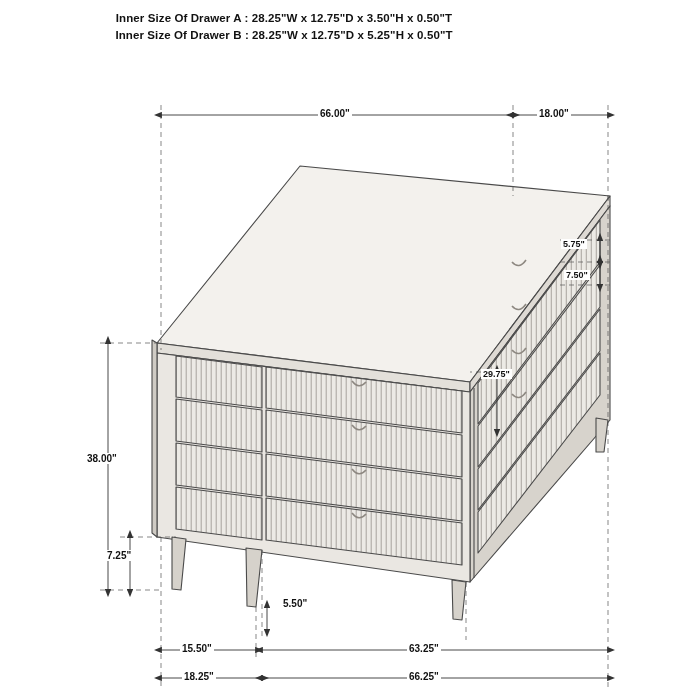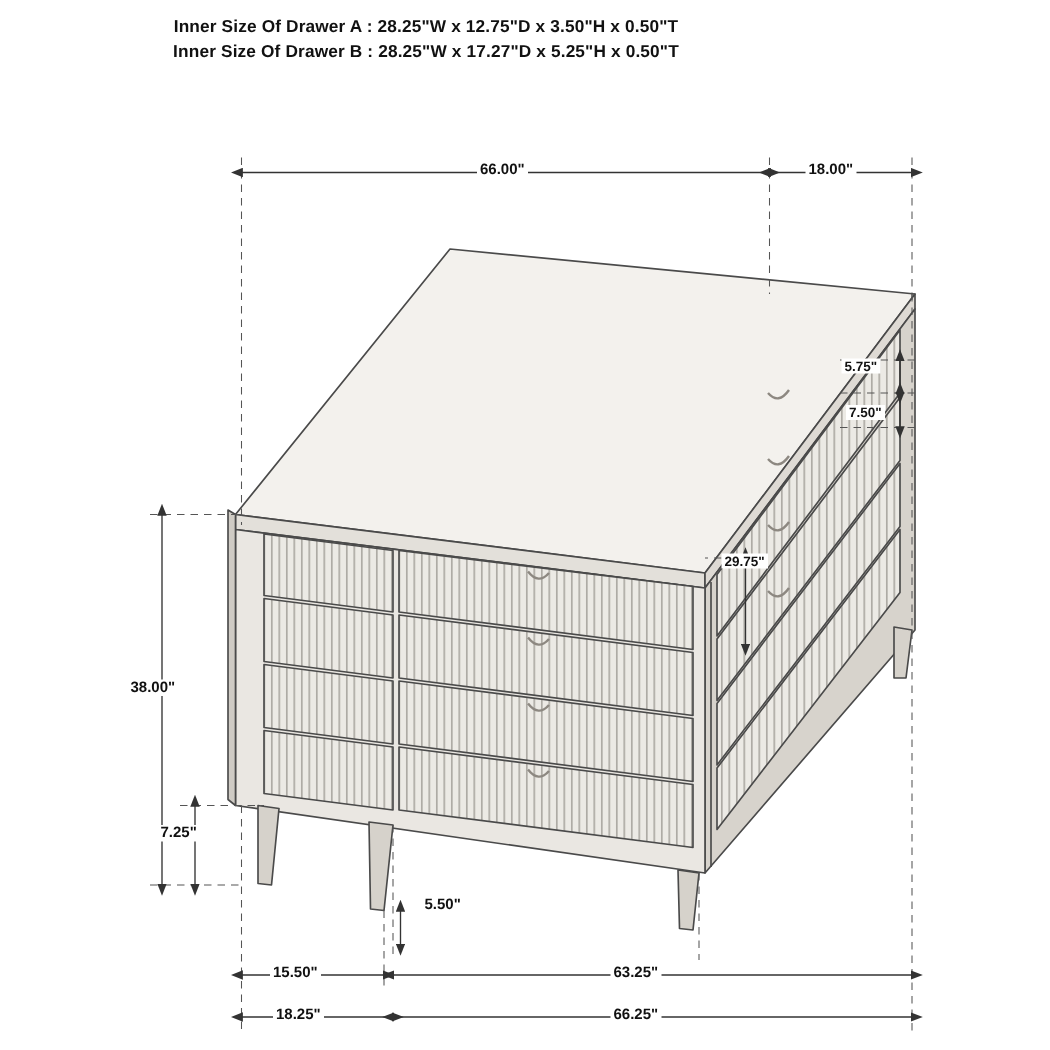--- a/index.html
+++ b/index.html
@@ -24,21 +24,21 @@
   }
   .dimtext.small{font-size:9px;}
 </style>
 </head>
 <body>
 
 <div id="stage">
 
   <div class="hdr">
     <div>Inner Size Of Drawer A : 28.25"W x 12.75"D x 3.50"H x 0.50"T</div>
-    <div>Inner Size Of Drawer B : 28.25"W x 17.27"D x 5.25"H x 0.50"T</div>
+    <div>Inner Size Of Drawer B : 28.25"W x 12.75"D x 5.25"H x 0.50"T</div>
   </div>
 
   <svg viewBox="0 0 700 700">
     <defs>
       <pattern id="ribs" width="5" height="5" patternUnits="userSpaceOnUse">
         <rect width="5" height="5" fill="#eceae5"></rect>
         <line x1="1.2" y1="0" x2="1.2" y2="5" stroke="#9e9a94" stroke-width="0.9"></line>
       </pattern>
       <pattern id="ribsR" width="5" height="5" patternUnits="userSpaceOnUse" patternTransform="skewY(-8)">
         <rect width="5" height="5" fill="#eceae5"></rect>

